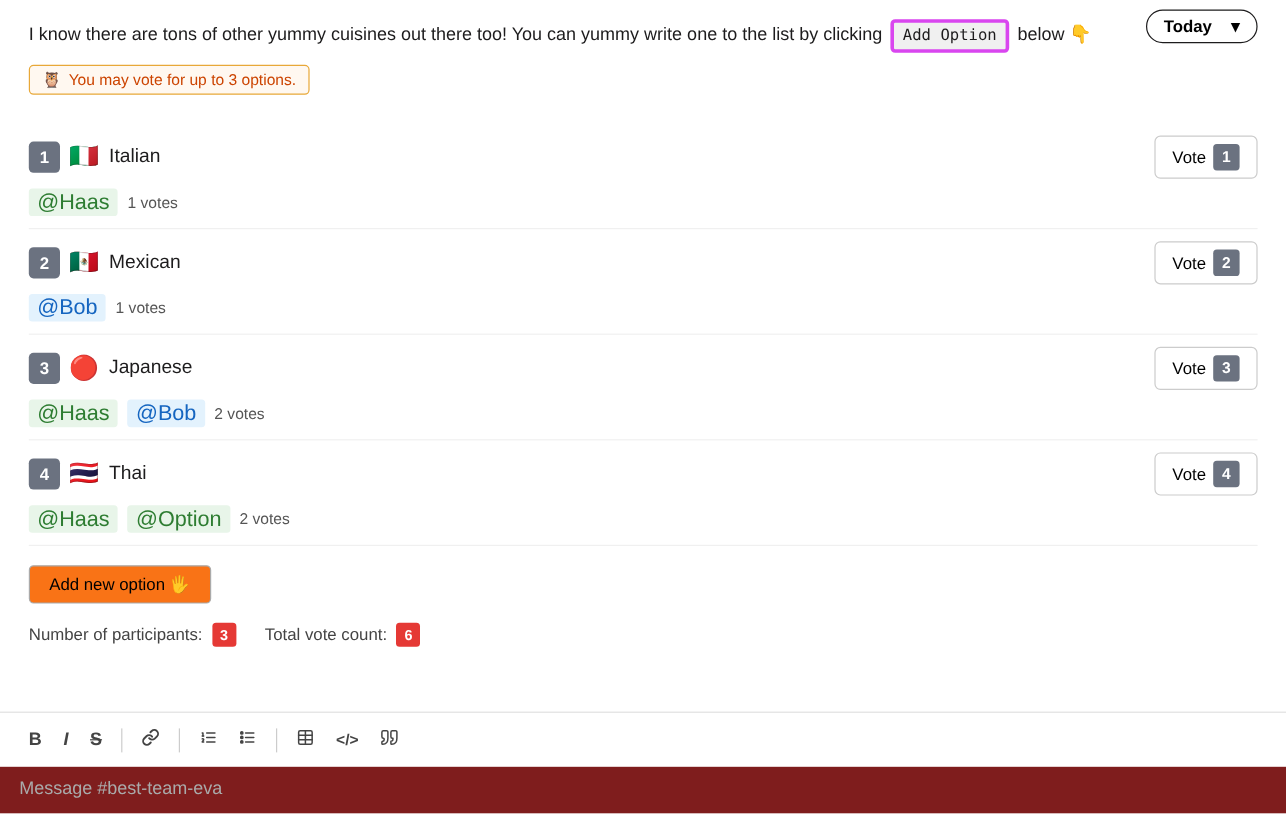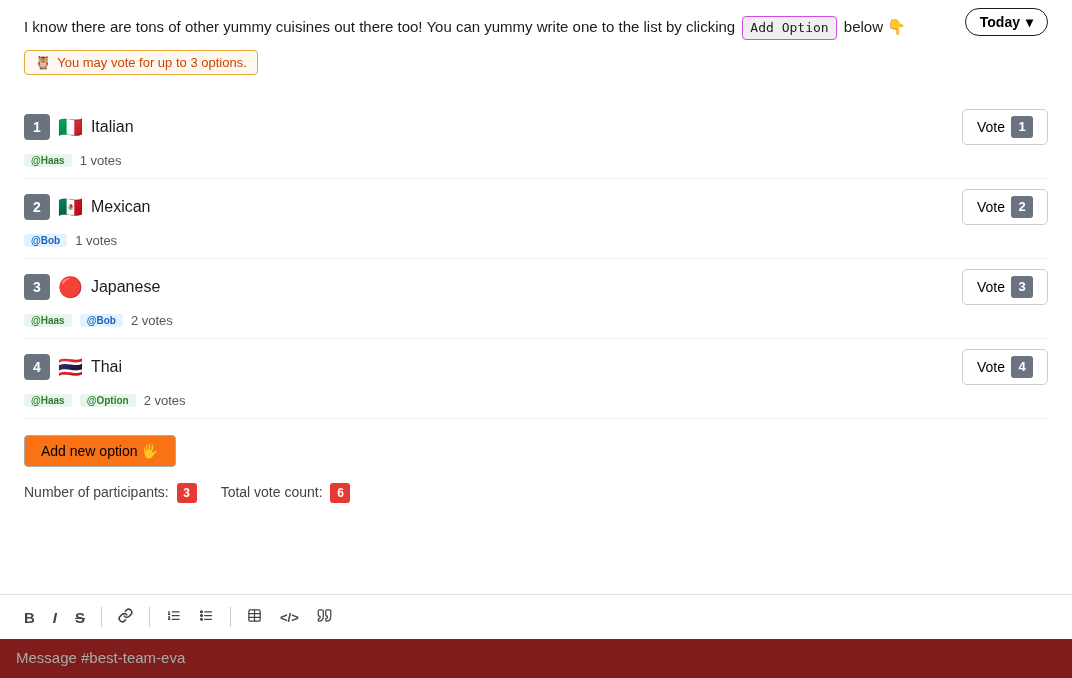--- a/index.html
+++ b/index.html
@@ -36,34 +36,34 @@
     .today-btn {
       background: #fff;
       border: 1.5px solid #1d1c1d;
       border-radius: 20px;
       padding: 5px 14px;
       font-size: 14px;
       font-weight: 600;
       cursor: pointer;
       display: flex;
       align-items: center;
-      gap: 6px;
+      gap: 16px;
     }
 
     .intro-text {
       font-size: 15px;
       line-height: 1.5;
       margin-bottom: 10px;
       padding-right: 120px;
     }
 
     .add-option-inline {
       display: inline-block;
       background: #f0f0f0;
-      border: 1px solid #d946ef;
+      border: 3px solid #d946ef;
       border-radius: 4px;
       padding: 1px 7px;
       font-size: 13px;
       font-family: monospace;
       margin: 0 3px;
     }
 
     .vote-limit-notice {
       display: inline-flex;
       align-items: center;
@@ -153,22 +153,22 @@
       gap: 8px;
       font-size: 13px;
       color: #555;
     }
 
     .voter-tag {
       background: #e8f5e9;
       color: #2e7d32;
       border-radius: 3px;
       padding: 1px 7px;
-      font-size: 10px;
-      font-weight: 700;
+      font-size: 18px;
+      font-weight: 400;
     }
 
     .voter-tag.blue {
       background: #e3f2fd;
       color: #1565c0;
     }
 
     .add-new-option-btn {
       display: inline-block;
       margin-top: 16px;

